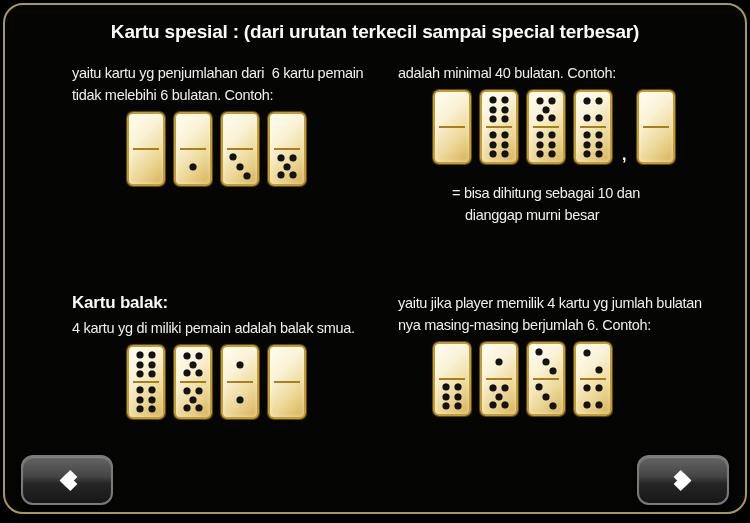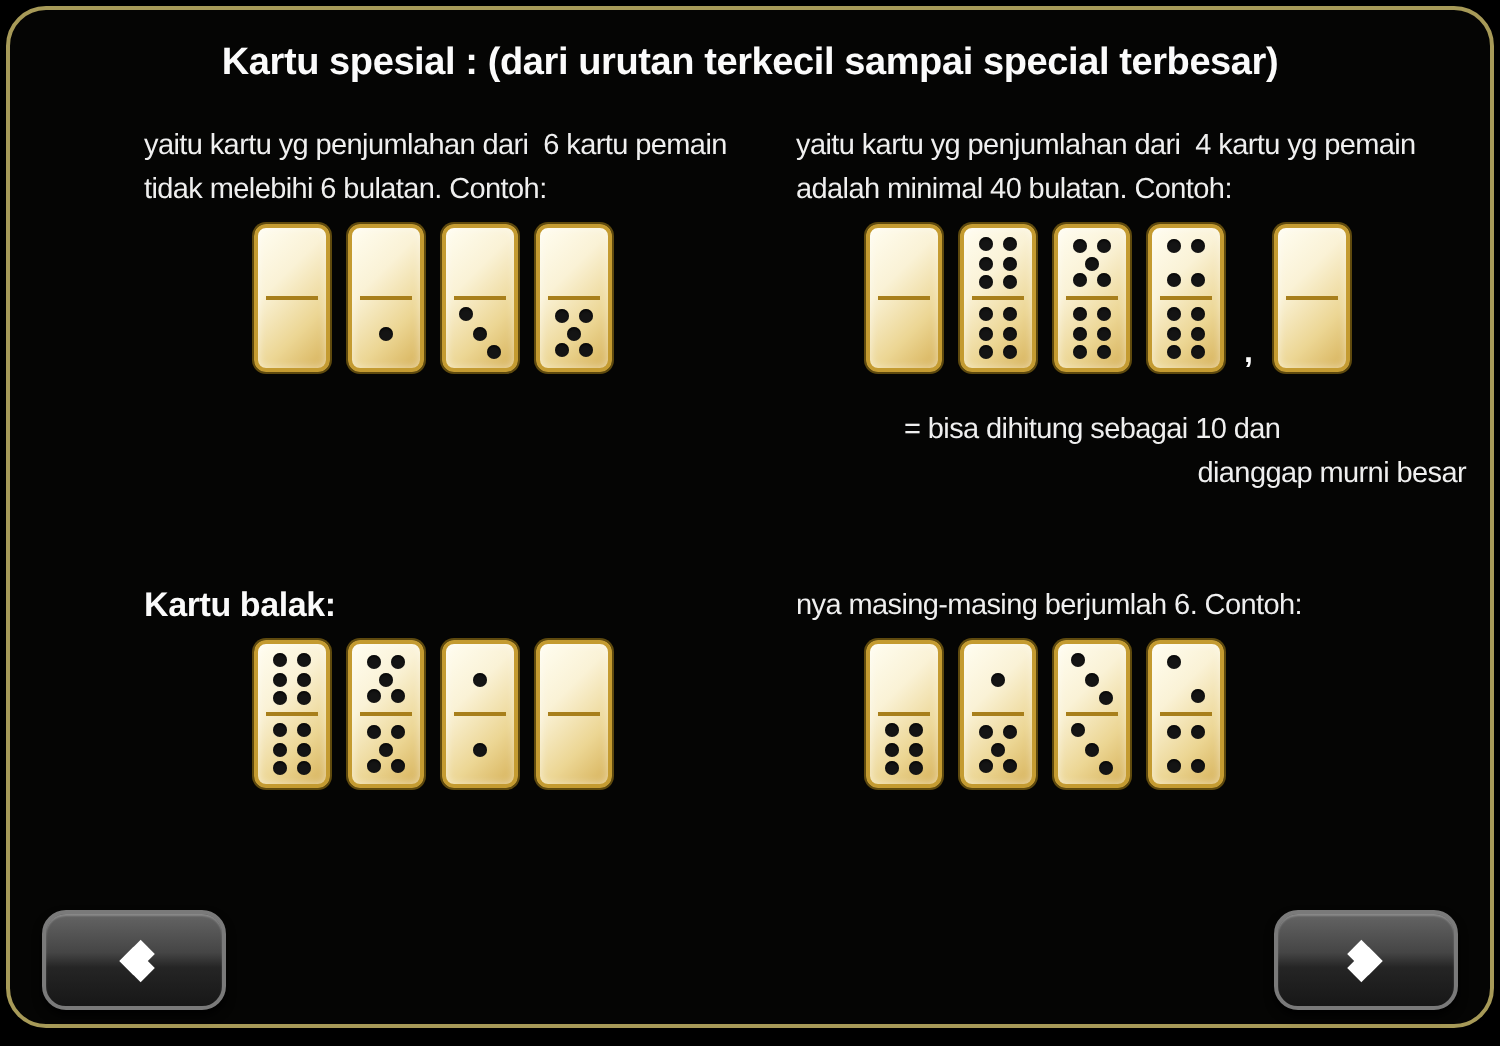--- a/index.html
+++ b/index.html
@@ -71,21 +71,21 @@
     box-shadow:inset 0 1px 1px rgba(0,0,0,0.6);
   }
   .card-comma{
     font-size:16px;font-weight:bold;color:#ffffff;
     line-height:14px;margin:0 2px 2px 1px;flex:0 0 auto;
   }
   .note{
     margin-top:18px;margin-left:54px;
     font-size:14.5px;line-height:22px;letter-spacing:-0.3px;color:#efefef;
   }
-  .note .note-line2{padding-left:13px;text-align:right;}
+  .note .note-line2{padding-left:13px;}
   .nav-button{
     position:absolute;width:92px;height:50px;border-radius:12px;
     background:linear-gradient(180deg,#646464 0%,#454545 42%,#252525 58%,#171717 100%);
     border:2px solid var(--button-border);
     box-shadow:0 3px 5px rgba(0,0,0,0.85), inset 0 1px 1px rgba(255,255,255,0.25);
     display:flex;align-items:center;justify-content:center;
     cursor:pointer;
   }
   .nav-prev{left:21px;top:455px;}
   .nav-next{left:637px;top:455px;}
@@ -139,21 +139,20 @@
           <span class="pip" style="left: 50%; top: 50%;"></span>
           <span class="pip" style="left: 31%; top: 75%;"></span>
           <span class="pip" style="left: 69%; top: 75%;"></span>
         </div>
         <div class="divider"></div>
       </div>
     </div>
 </div>
 
 <div class="section sec-murni-besar indent-besar">
-  <div class="sec-line">yaitu kartu yg penjumlahan dari  4 kartu yg pemain</div>
   <div class="sec-line">adalah minimal 40 bulatan. Contoh:</div>
   <div class="cards-row">
     <div class="cards-row" style="margin:0;">
         <div class="card">
           <div class="half top"></div>
           <div class="half bottom"></div>
           <div class="divider"></div>
         </div>
         <div class="card">
           <div class="half top">
@@ -220,20 +219,21 @@
       </div>
   </div>
   <div class="note">
     <div class="note-line1">= bisa dihitung sebagai 10 dan</div>
     <div class="note-line2">dianggap murni besar</div>
   </div>
 </div>
 
 <div class="section sec-balak indent-kecil">
   <div class="sec-heading">Kartu balak:</div>
+  <div class="sec-line">4 kartu yg di miliki pemain adalah balak smua.</div>
   <div class="cards-row">
       <div class="card">
         <div class="half top">
           <span class="pip" style="left: 33%; top: 22%;"></span>
           <span class="pip" style="left: 67%; top: 22%;"></span>
           <span class="pip" style="left: 33%; top: 50%;"></span>
           <span class="pip" style="left: 67%; top: 50%;"></span>
           <span class="pip" style="left: 33%; top: 78%;"></span>
           <span class="pip" style="left: 67%; top: 78%;"></span>
         </div>
@@ -275,20 +275,21 @@
       </div>
       <div class="card">
         <div class="half top"></div>
         <div class="half bottom"></div>
         <div class="divider"></div>
       </div>
     </div>
 </div>
 
 <div class="section sec-6-dewa indent-besar">
+  <div class="sec-line">yaitu jika player memilik 4 kartu yg jumlah bulatan</div>
   <div class="sec-line">nya masing-masing berjumlah 6. Contoh:</div>
   <div class="cards-row">
       <div class="card">
         <div class="half top"></div>
         <div class="half bottom">
           <span class="pip" style="left: 33%; top: 22%;"></span>
           <span class="pip" style="left: 67%; top: 22%;"></span>
           <span class="pip" style="left: 33%; top: 50%;"></span>
           <span class="pip" style="left: 67%; top: 50%;"></span>
           <span class="pip" style="left: 33%; top: 78%;"></span>

